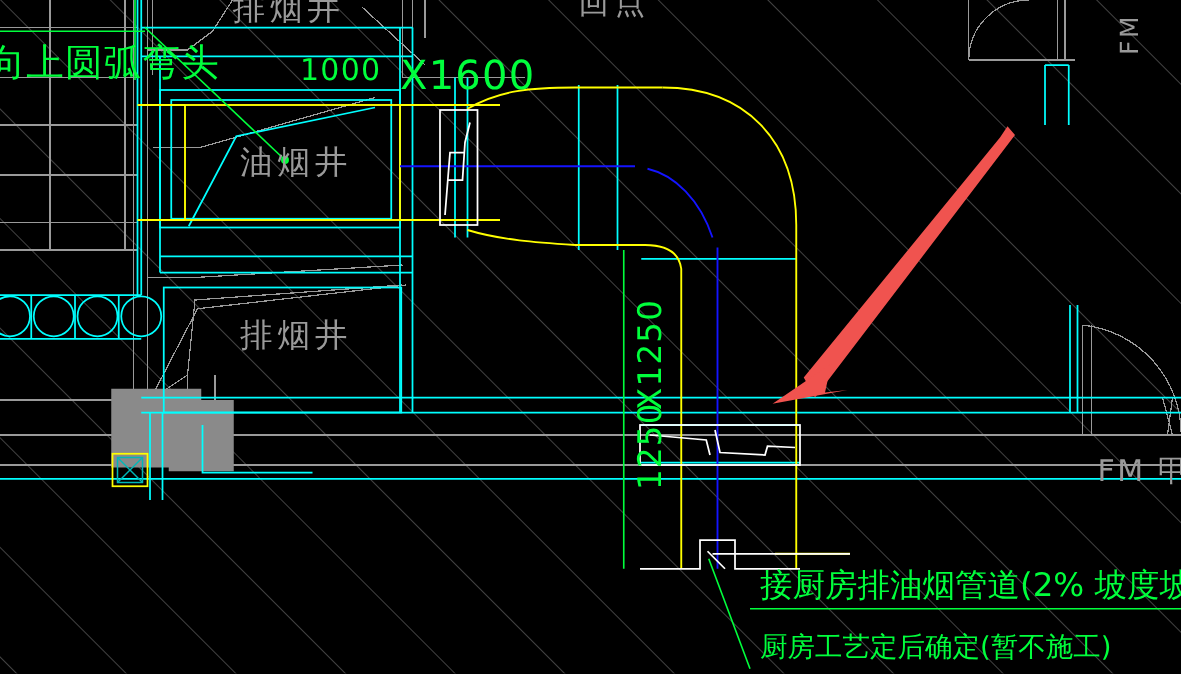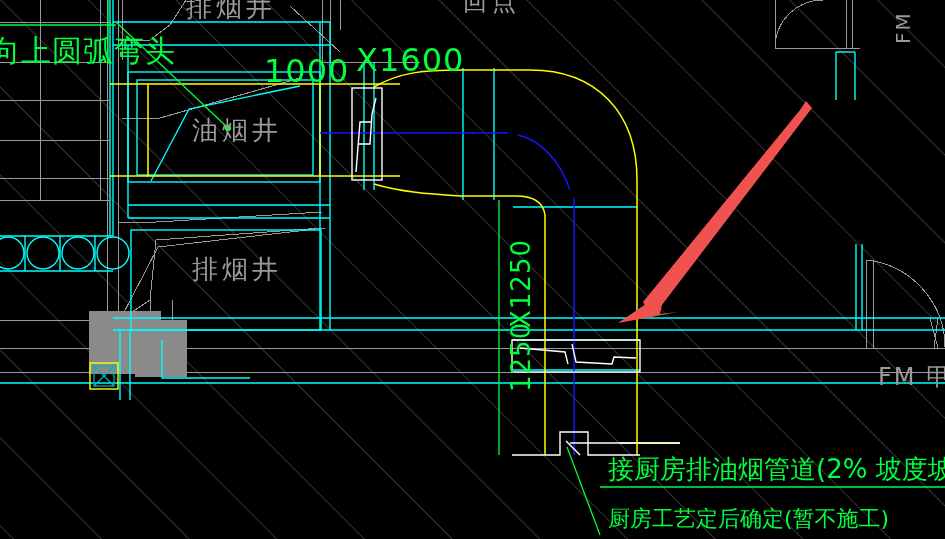--- a/index.html
+++ b/index.html
@@ -253,23 +253,23 @@
   <div class="cad-text t-green cjk" style="left:-10px; top:36px; font-size:30px; letter-spacing:1px;">向上圆弧弯头</div>
 
   <div class="cad-text t-gray cjk" style="left:186px; top:-6px; font-size:26px; letter-spacing:4px;">排烟井</div>
 
   <div class="cad-text t-gray cjk" style="left:192px; top:117px; font-size:26px; letter-spacing:4px;">油烟井</div>
 
   <div class="cad-text t-gray cjk" style="left:192px; top:256px; font-size:26px; letter-spacing:4px;">排烟井</div>
 
   <div class="cad-text t-gray cjk" style="left:463px; top:-10px; font-size:24px; letter-spacing:5px;">回点</div>
 
-  <div class="cad-text t-green" style="left:264px; top:44px; font-size:32px; letter-spacing:1px;margin-top:11px;">1000</div>
-
-  <div class="cad-text t-green" style="left:320px; top:44px; font-size:32px; letter-spacing:1px;padding-left:36px;">X1600</div>
+  <div class="cad-text t-green" style="left:240px; top:44px; font-size:24px; letter-spacing:1px;">1000</div>
+
+  <div class="cad-text t-green" style="left:320px; top:44px; font-size:32px; letter-spacing:1px;">X1600</div>
 
   <div class="cad-text t-green rot90" style="left:508px; top:328px; font-size:26px; letter-spacing:1px;">X1250</div>
 
   <div class="cad-text t-green rot90" style="left:508px; top:392px; font-size:26px; letter-spacing:1px;">1250</div>
 
   <div class="cad-text t-gray rot90" style="left:893px; top:44px; font-size:20px; letter-spacing:2px;">FM</div>
 
   <div class="cad-text t-gray cjk" style="left:878px; top:365px; font-size:24px; letter-spacing:2px;">FM 甲</div>
 
   <div class="cad-text t-green cjk" style="left:608px; top:456px; font-size:26px; letter-spacing:0px;">接厨房排油烟管道(2% 坡度坡向排烟罩</div>

